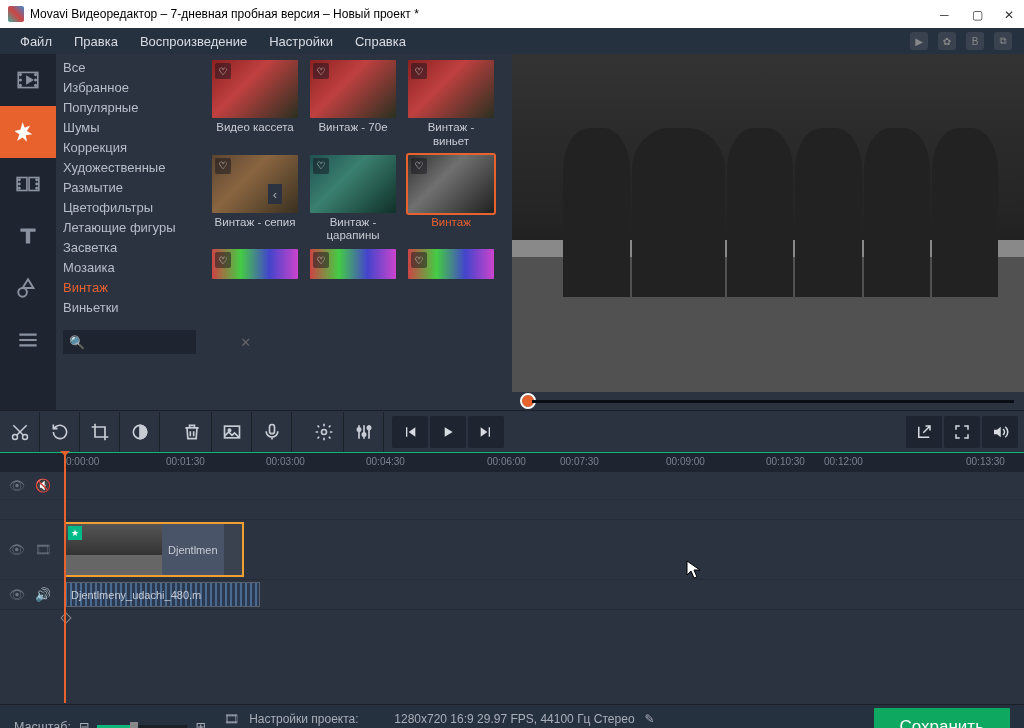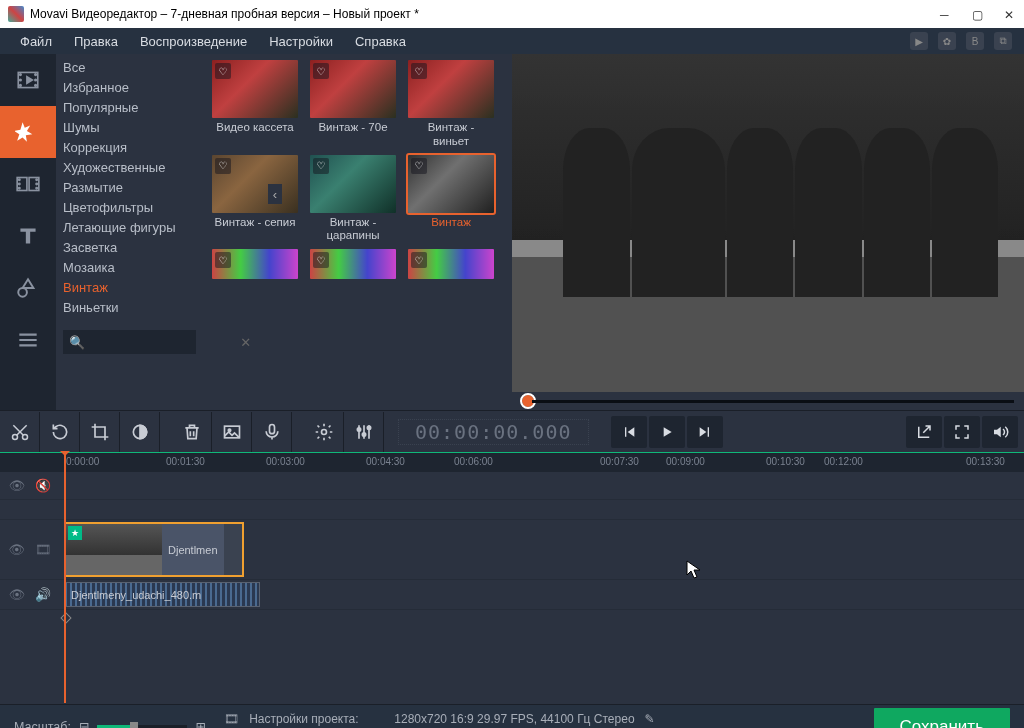--- a/index.html
+++ b/index.html
@@ -317,21 +317,20 @@
       </svg>
     </div>
   <div class="tbtn">
       <svg viewBox="0 0 24 24" fill="none" stroke="currentColor" stroke-width="2">
         <path d="M6 4v16M12 4v16M18 4v16"></path>
         <circle cx="6" cy="9" r="2" fill="currentColor"></circle>
         <circle cx="12" cy="15" r="2" fill="currentColor"></circle>
         <circle cx="18" cy="7" r="2" fill="currentColor"></circle>
       </svg>
     </div>
-  <div class="timecode">00:00:00.000</div>
   <div class="pctrl">
     <div class="pbtn">
         <svg width="16" height="16" viewBox="0 0 24 24" fill="currentColor">
           <path d="M6 5h2v14H6zM20 5v14l-10-7z"></path>
         </svg>
       </div>
     <div class="pbtn">
         <svg width="16" height="16" viewBox="0 0 24 24" fill="currentColor">
           <path d="M7 5v14l12-7z"></path>
         </svg>
@@ -361,22 +360,22 @@
       </div>
   </div>
 </div>
 
 <div class="ruler">
   <div class="play"></div>
   <span class="rmark" style="left:66px">0:00:00</span>
   <span class="rmark" style="left:166px">00:01:30</span>
   <span class="rmark" style="left:266px">00:03:00</span>
   <span class="rmark" style="left:366px">00:04:30</span>
-  <span class="rmark" style="left:454px">00:06:00</span>
-  <span class="rmark" style="left:600px">00:07:30</span>
+  <span class="rmark" style="left:487px">00:06:00</span>
+  <span class="rmark" style="left:560px">00:07:30</span>
   <span class="rmark" style="left:666px">00:09:00</span>
   <span class="rmark" style="left:766px">00:10:30</span>
   <span class="rmark" style="left:824px">00:12:00</span>
   <span class="rmark" style="left:966px">00:13:30</span>
 </div>
 
 <div class="timeline">
   <div class="track" style="height:28px">
     <div class="thead">
         <span>👁</span>

